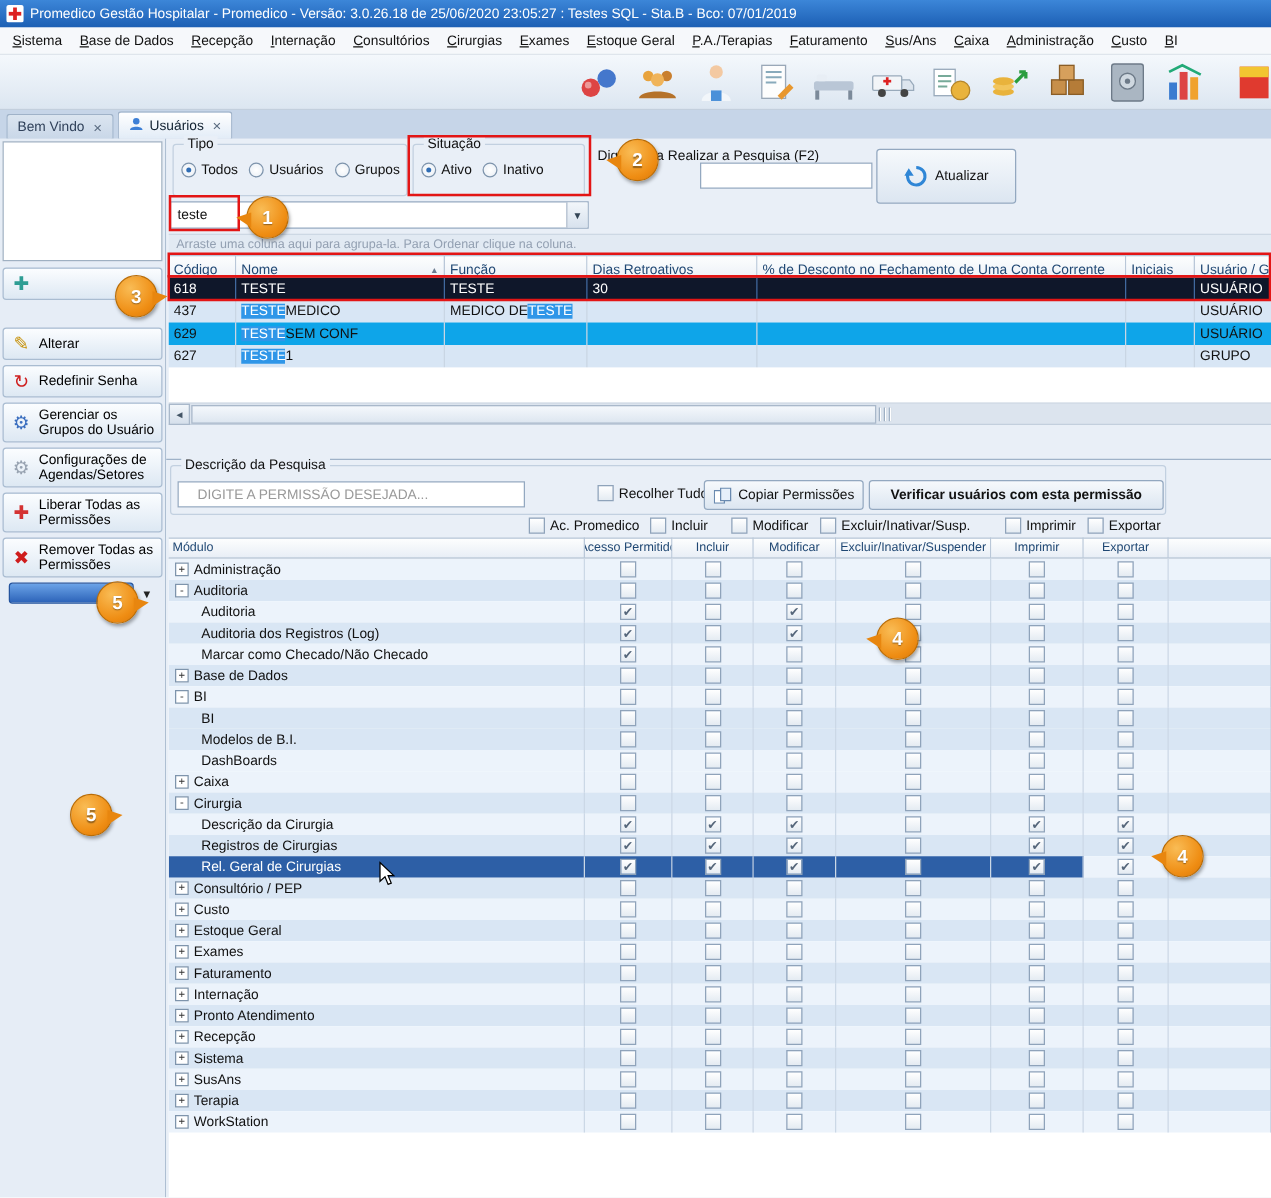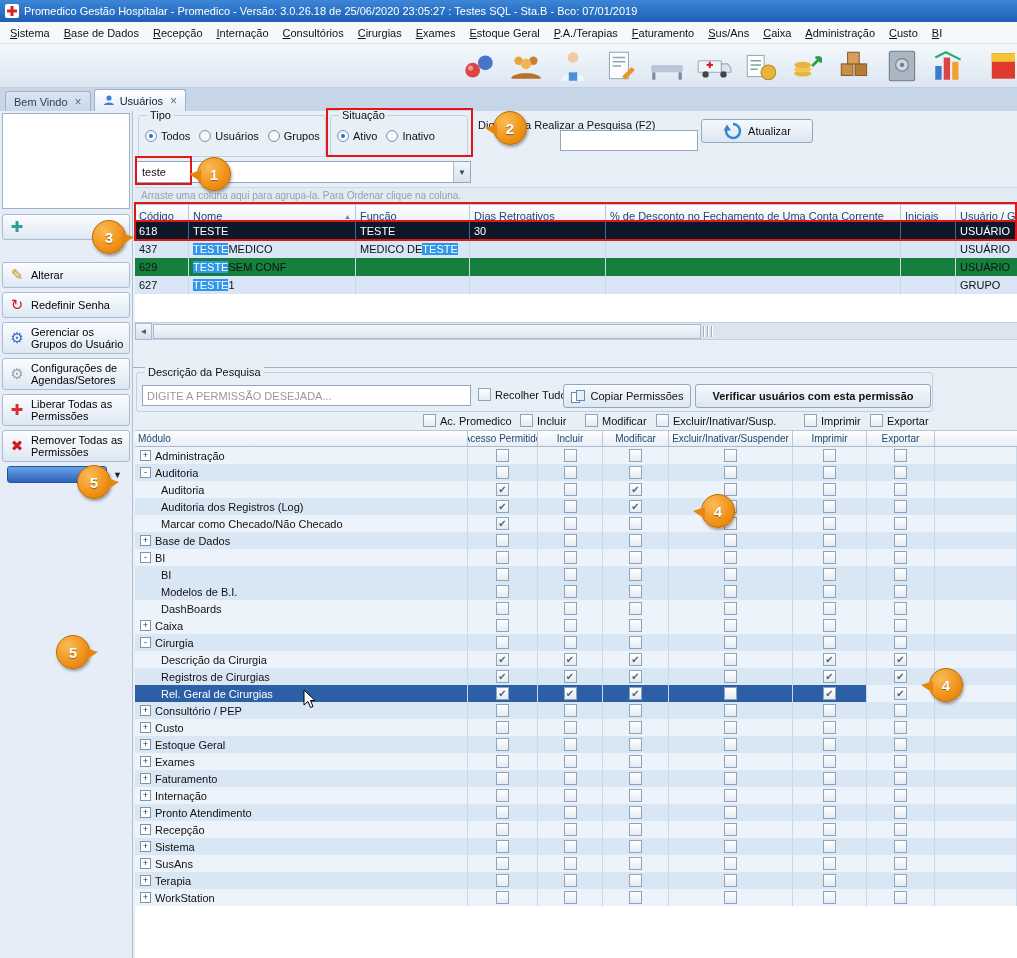--- a/index.html
+++ b/index.html
@@ -29,48 +29,48 @@
 .gbox .legend{position:absolute;top:-7px;left:8px;background:#e9eff7;padding:0 3px}
 .gb-tipo{left:5px;top:4px;width:188px;height:42px}
 .gb-situacao{left:197px;top:4px;width:138px;height:42px}
 .radio-row{position:absolute;left:6px;top:14px;right:2px;display:flex;}
 .radio-item{display:flex;align-items:center;gap:4px;margin-right:9px;white-space:nowrap}
 .radio{width:12px;height:12px;border-radius:50%;border:1px solid #7e94ac;background:radial-gradient(#fff,#e8eef5);position:relative;flex:0 0 12px}
 .radio.sel::after{content:"";position:absolute;left:3px;top:3px;width:4px;height:4px;border-radius:50%;background:#2f6db5}
 .search-hint{position:absolute;left:345px;top:8px;white-space:nowrap}
 .search-input{position:absolute;left:427px;top:19px;width:138px;height:21px;border:1px solid #93a8c0;background:#fff;font:inherit;padding:0 4px}
 .btn{display:flex;align-items:center;justify-content:center;gap:5px;background:linear-gradient(#f6f9fc,#dce6f1);border:1px solid #93a8c0;border-radius:3px;font:inherit}
-.btn-atualizar{position:absolute;left:568px;top:8px;width:112px;height:24px}
+.btn-atualizar{position:absolute;left:568px;top:8px;width:112px;height:44px}
 .combo{position:absolute;left:3px;top:50px;width:335px;height:22px;border:1px solid #93a8c0;background:#fff;display:flex;align-items:center}
 .combo .val{flex:1;padding:0 5px}
 .combo .drop{width:17px;height:100%;background:linear-gradient(#f2f6fa,#d8e2ee);border-left:1px solid #a9b8ca;display:flex;align-items:center;justify-content:center;font-size:8px;color:#345}
 .groupbar{position:absolute;left:2px;top:76px;width:882px;height:17px;background:#e2eaf3;border-top:1px solid #cdd8e4;border-bottom:1px solid #c3cfdd;color:#93a0b2;font-size:10px;display:flex;align-items:center;padding-left:6px}
 .ugrid-h{position:absolute;left:2px;top:93px;width:882px;height:24px;display:flex}
 .ug-hcell{background:linear-gradient(#fdfefe,#e8eef6);border-right:1px solid #b9c7d8;border-top:1px solid #b9c7d8;border-bottom:1px solid #a8b9cc;color:#1f4773;display:flex;align-items:center;padding:0 4px;white-space:nowrap;overflow:hidden}
 .sort-arrow{margin-left:auto;font-size:7px;color:#6b7c90}
 .ugrid-r{position:absolute;left:2px;top:111px;width:882px}
-.ug-row{display:flex;height:18px;background:#15803d}
+.ug-row{display:flex;height:18px;background:#0ea5e9}
 .ug-row.alt{background:#d8e6f5}
 .ug-row.sel{background:#0f172a;color:#fff}
 .ug-cell{border-right:1px solid #c9d6e4;padding:0 4px;display:flex;align-items:center;white-space:nowrap;overflow:hidden}
 .ug-row.sel .ug-cell{border-right-color:#41699f}
 .uc0{width:54px}.uc1{width:167px}.uc2{width:114px}.uc3{width:136px}.uc4{width:295px}.uc5{width:55px}.uc6{width:61px;border-right:none}
 .hl{background:#2f96e8;color:#fff}
 .ug-filler{position:absolute;left:2px;top:183px;width:882px;height:29px;background:#fff;border-bottom:1px solid #c3cfdd}
 .scrollband{position:absolute;left:2px;top:212px;width:882px;height:17px;background:#dce4ee;border-bottom:1px solid #c3cfdd;display:flex;align-items:center}
 .sb-btn{width:17px;height:17px;background:linear-gradient(#f2f6fa,#d5dfeb);border:1px solid #a9b8ca;font-size:8px;color:#456;display:flex;align-items:center;justify-content:center}
 .sb-thumb{height:15px;flex:0 0 548px;background:linear-gradient(#f5f8fc,#dde6f0);border:1px solid #a9b8ca;margin-left:1px}
 .grip{position:absolute;left:568px;top:3px;display:flex;gap:2px}
 .grip i{width:2px;height:11px;background:#9fb0c4;border-right:1px solid #fff}
 .ltabs{position:absolute;left:3px;top:233px;height:23px;display:flex;align-items:flex-end;gap:2px}
 .ltab{height:20px;display:flex;align-items:center;padding:0 9px;background:linear-gradient(#eef3f9,#d9e3ef);border:1px solid #9fb2c8;border-bottom:none;border-radius:3px 3px 0 0;color:#2c3e55;white-space:nowrap}
 .ltab.active{background:#fff;height:22px;color:#000}
 .perm-panel{position:absolute;left:0;top:256px;width:884px;height:591px;background:#e9eff7;border-top:1px solid #9fb2c8}
 .gb-pesquisa{left:3px;top:4px;width:797px;height:40px}
-.perm-input{position:absolute;left:9px;top:17px;width:329px;height:21px;border:1px solid #93a8c0;font:inherit;padding:0 4px;color:#444}
+.perm-input{position:absolute;left:9px;top:17px;width:278px;height:21px;border:1px solid #93a8c0;font:inherit;padding:0 15px;color:#444}
 .perm-input::placeholder{color:#999}
 .recolher{position:absolute;left:345px;top:20px;display:flex;align-items:center;gap:4px;white-space:nowrap}
 .btn-copiar{position:absolute;left:430px;top:16px;width:128px;height:24px}
 .btn-verificar{position:absolute;left:562px;top:16px;width:236px;height:24px;font-weight:bold}
 .pf-checks{position:absolute;left:0;top:46px;width:884px;height:17px}
 .pf-item{position:absolute;display:flex;align-items:center;gap:4px;white-space:nowrap}
 .pf0{left:290px}.pf1{left:387px}.pf2{left:452px}.pf3{left:523px}.pf4{left:671px}.pf5{left:737px}
 .cb{width:13px;height:13px;border:1px solid #8fa3ba;background:linear-gradient(#fff,#e4ebf2);display:inline-flex;align-items:center;justify-content:center;font-size:10px;color:#55667a;flex:0 0 13px}
 .pgrid-h{position:absolute;left:2px;top:62px;width:882px;height:17px;display:flex}
 .p-hcell{background:linear-gradient(#fdfefe,#e8eef6);border-right:1px solid #b9c7d8;border-top:1px solid #b9c7d8;border-bottom:1px solid #a8b9cc;color:#1f4773;font-size:10px;display:flex;align-items:center;padding:0 3px;white-space:nowrap;overflow:hidden}

